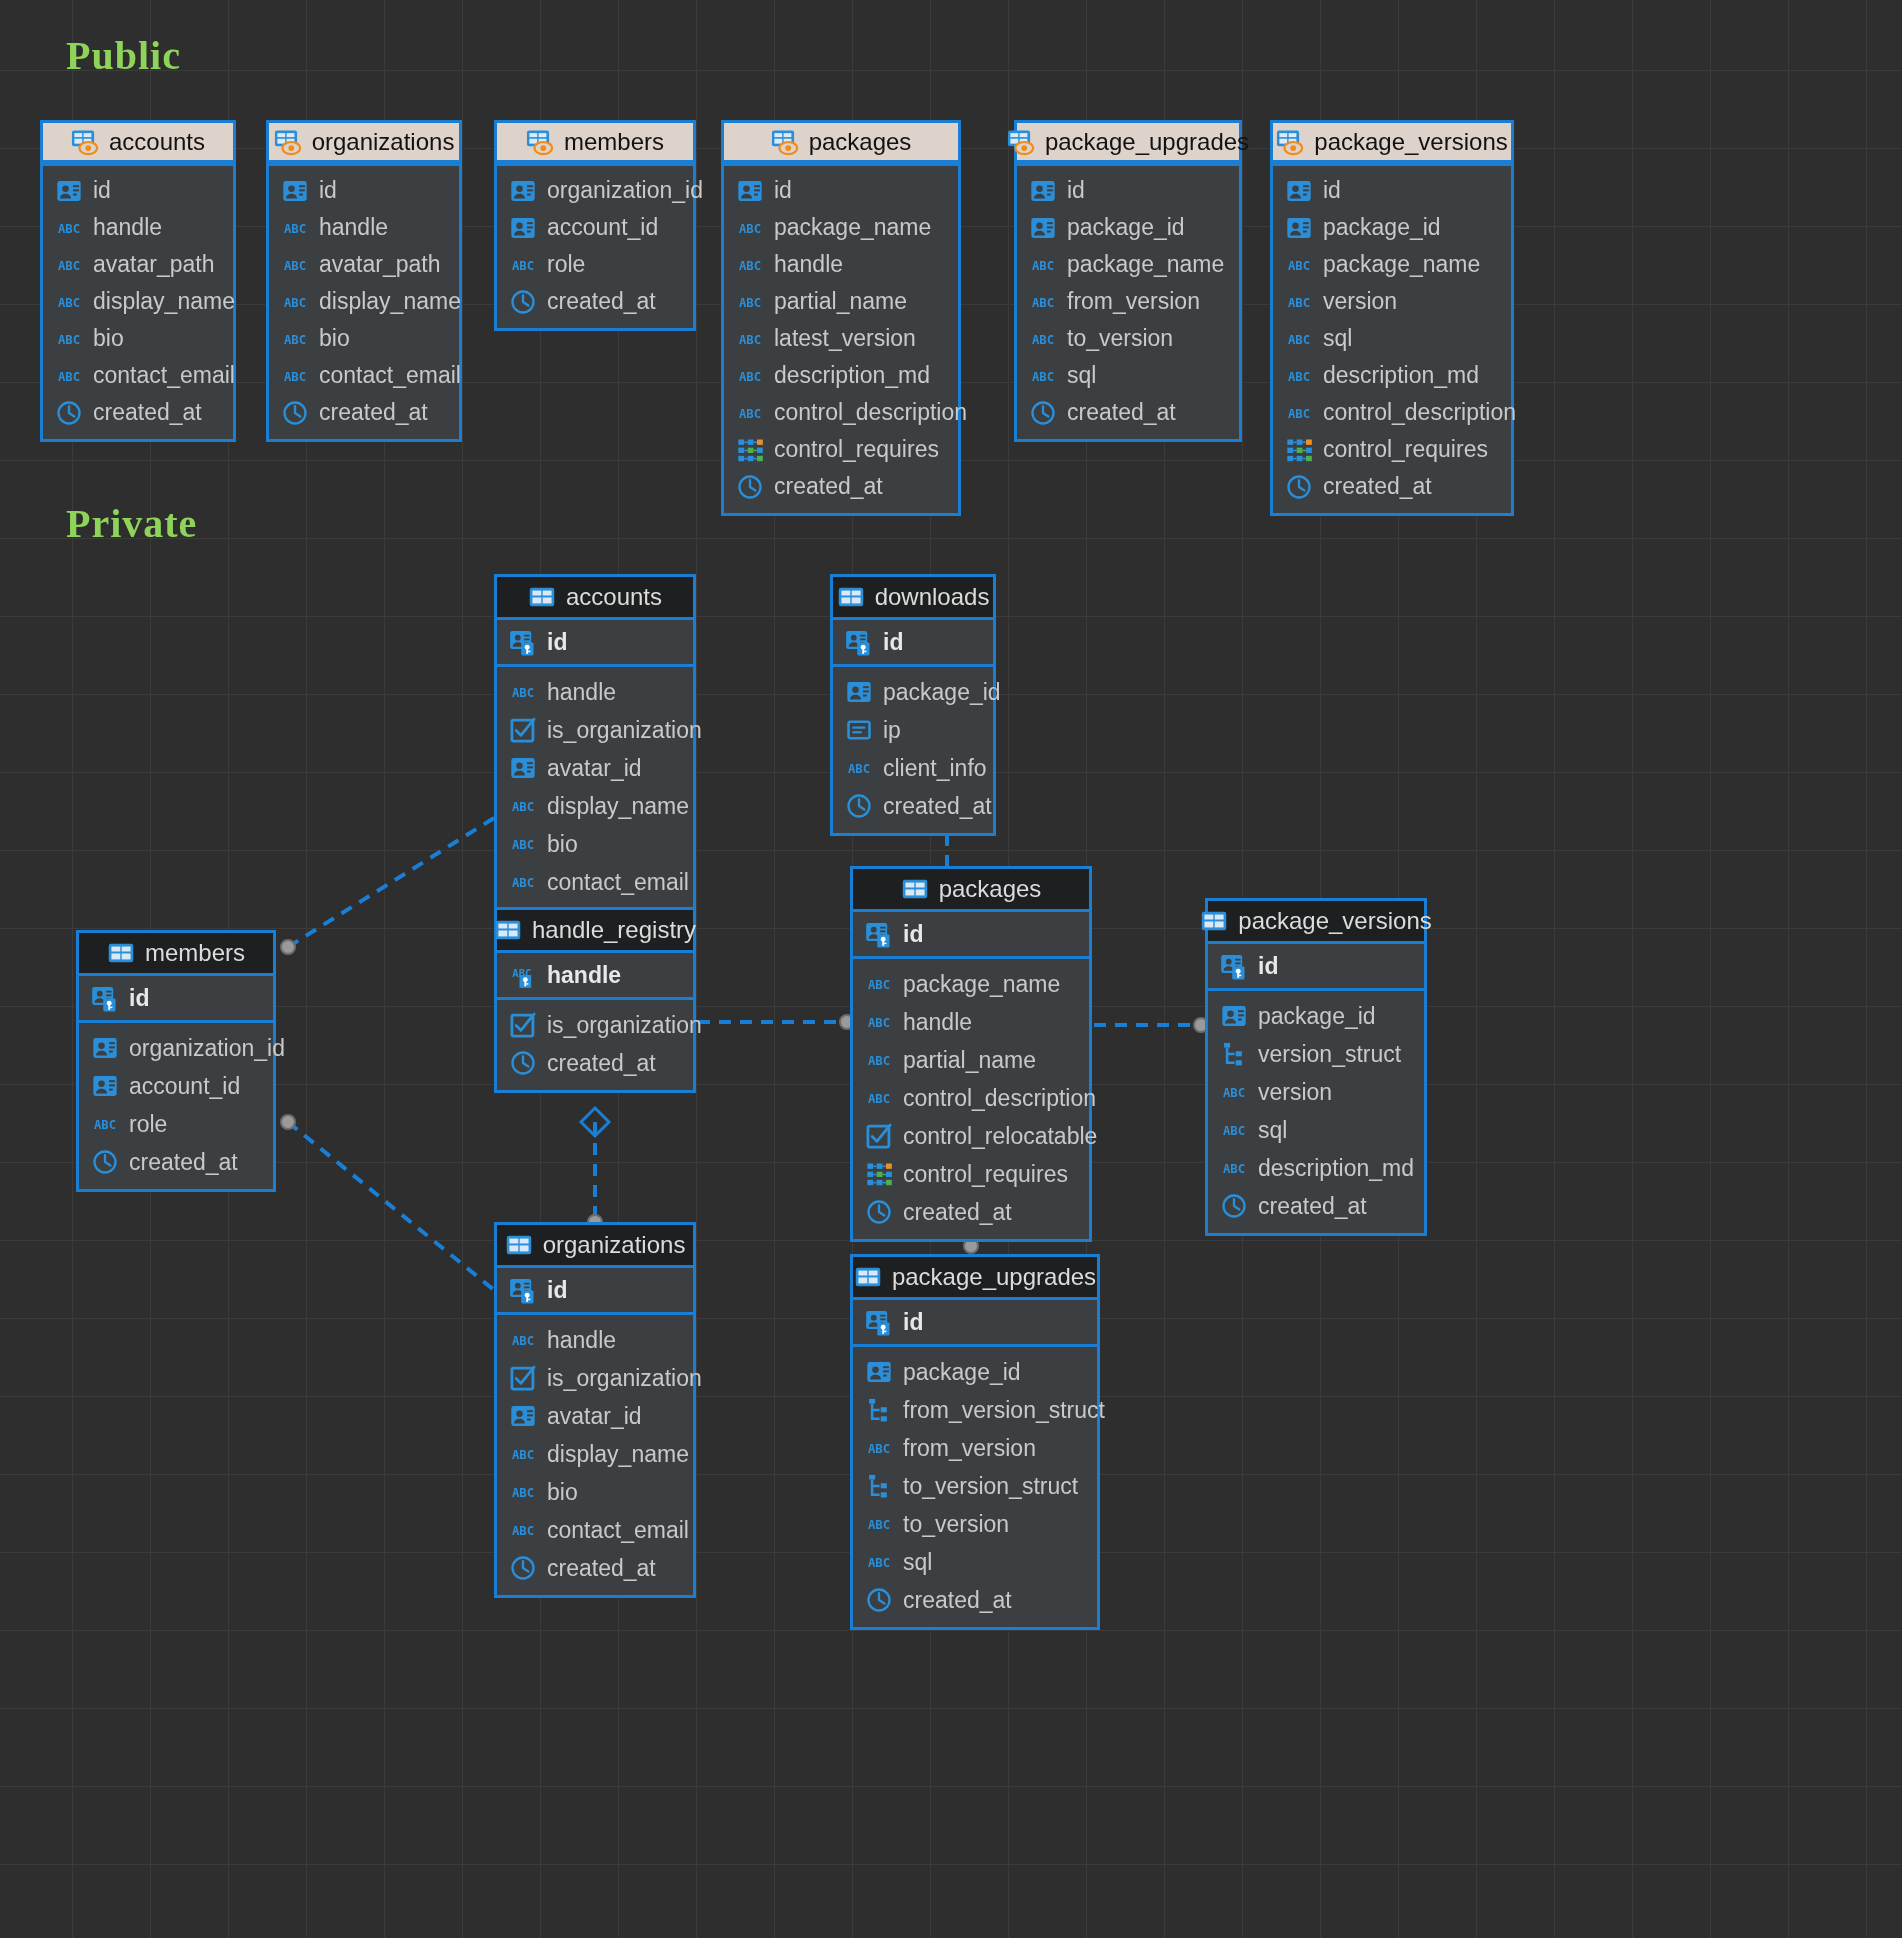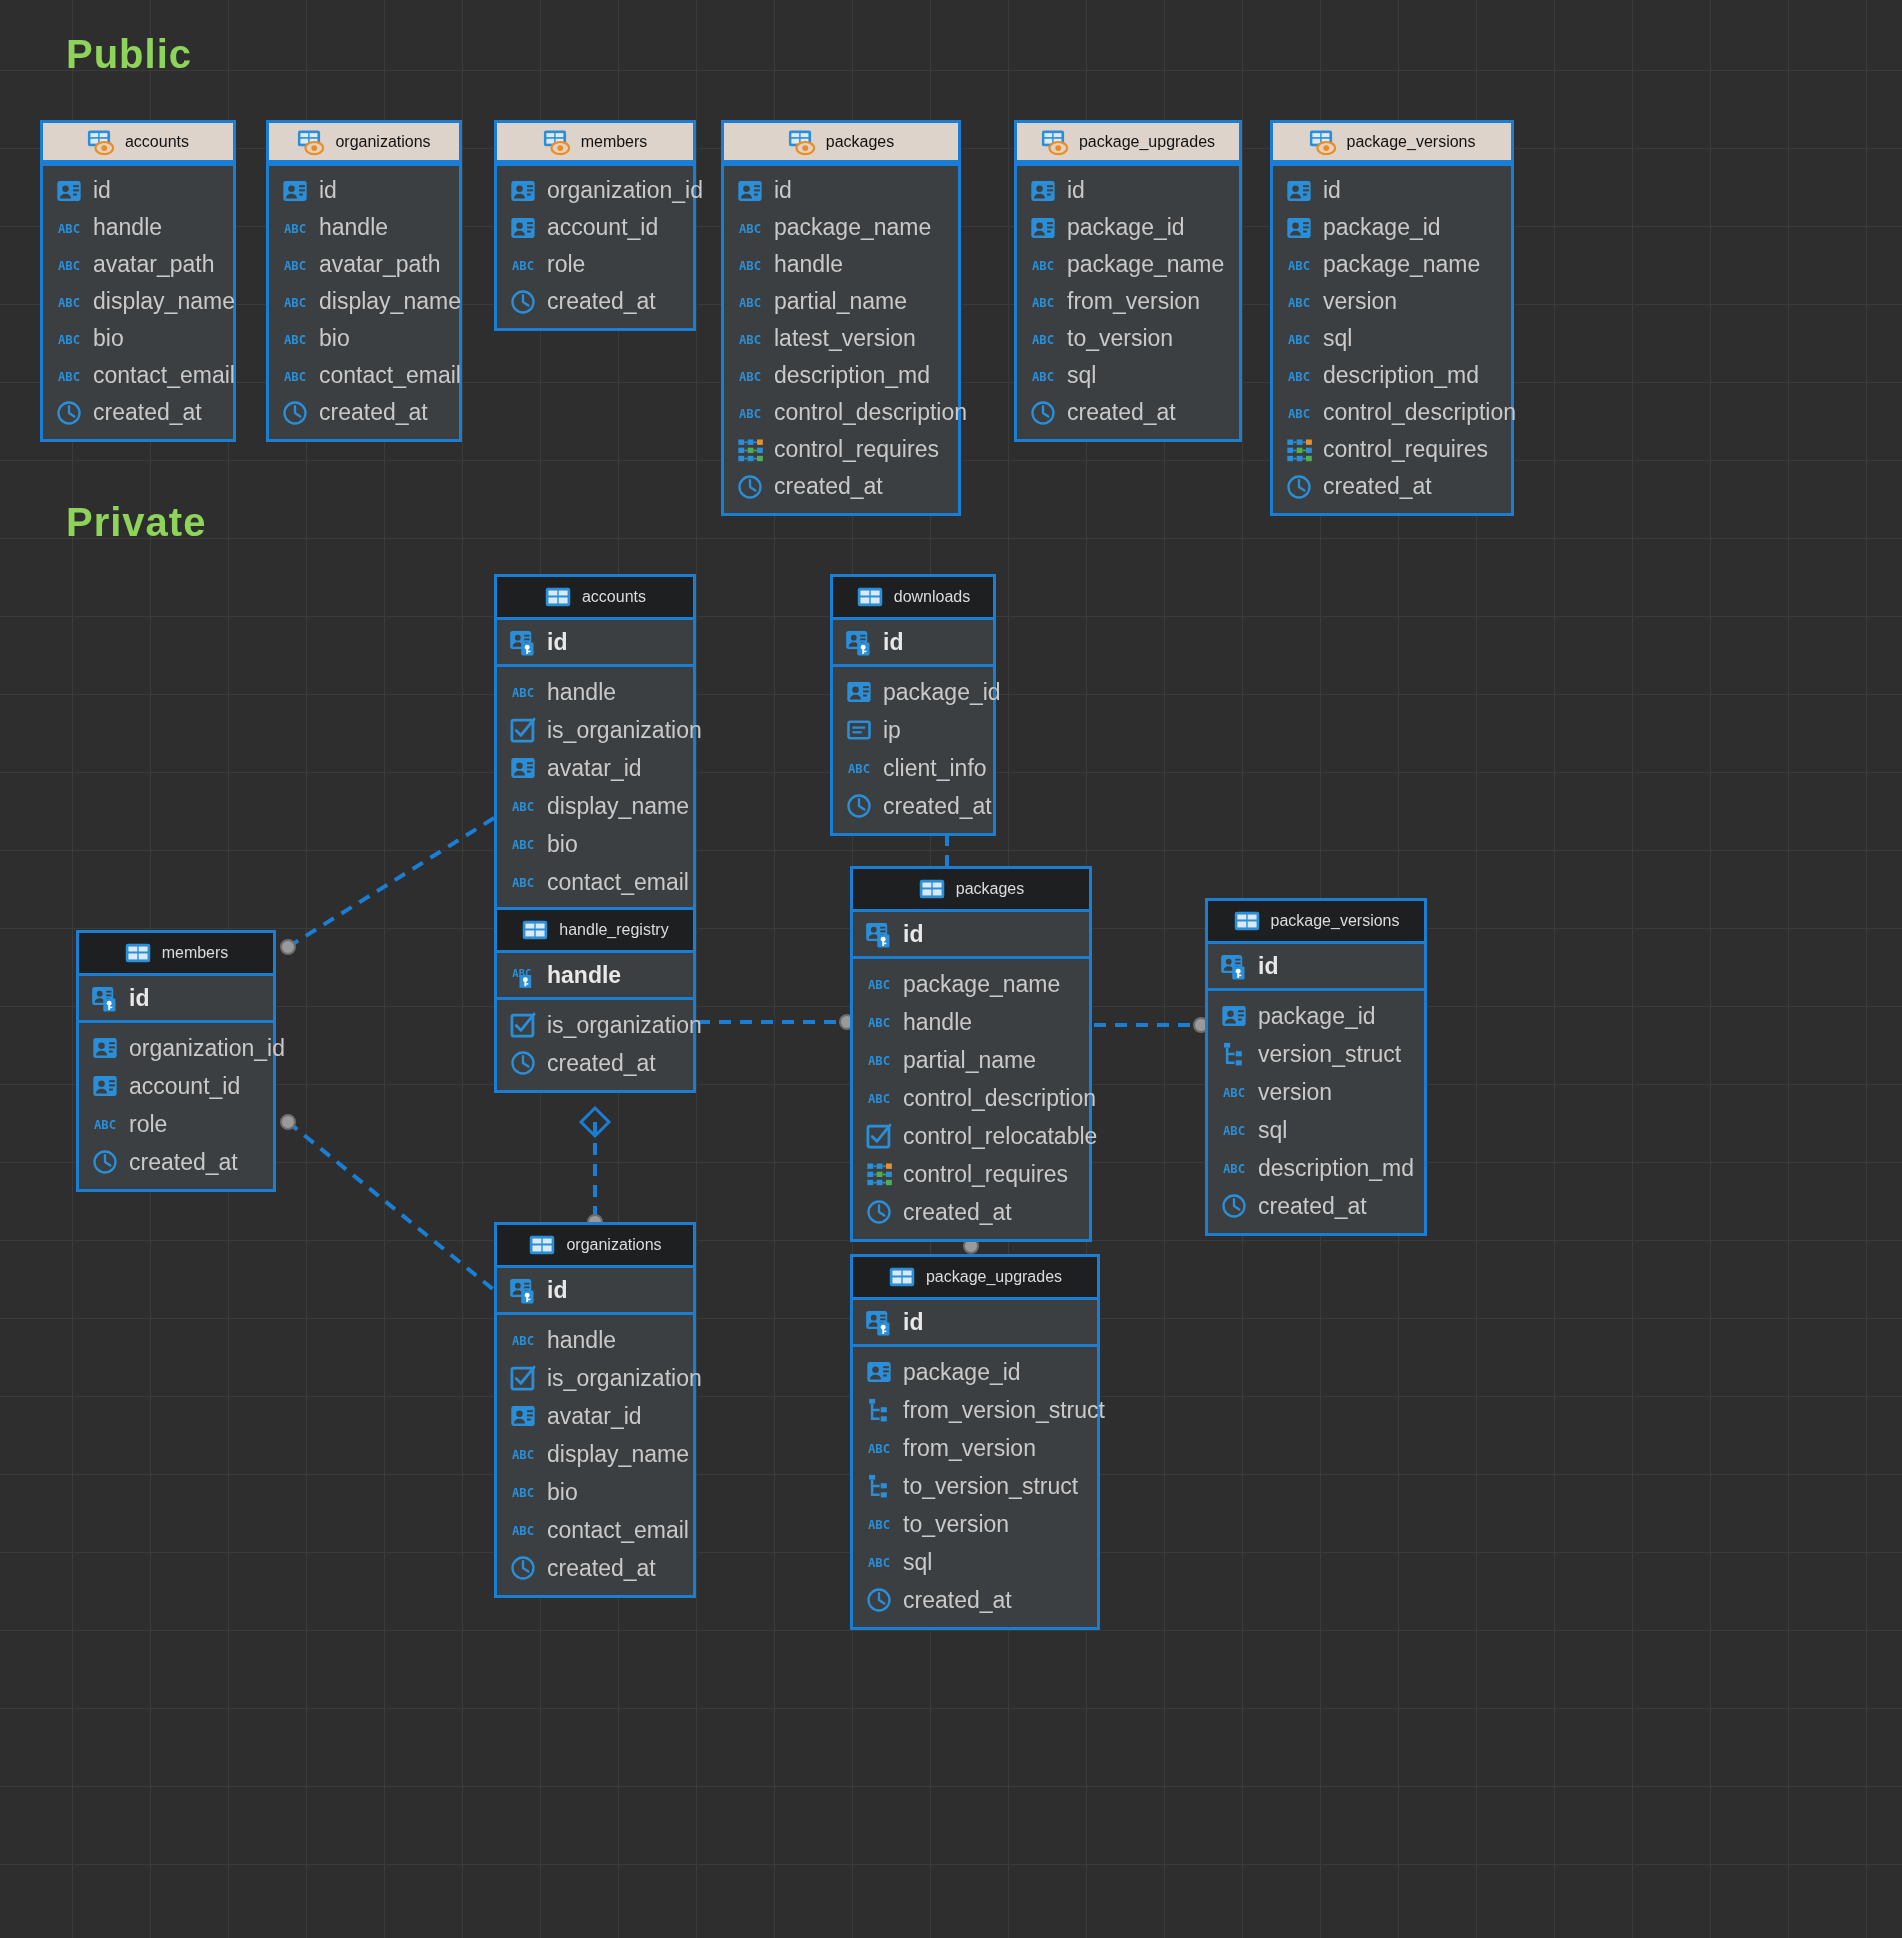--- a/index.html
+++ b/index.html
@@ -18,40 +18,40 @@
       linear-gradient(to right, #3b3b3b 1px, transparent 1px),
       linear-gradient(to bottom, #3b3b3b 1px, transparent 1px);
     background-size: 78px 78px;
     background-position: -6px -8px;
   }
   #edges { position: absolute; left: 0; top: 0; width: 1902px; height: 1938px; pointer-events: none; }
 
   .section-label {
     position: absolute;
     color: #8fd45a;
-    font-family: Liberation Sans, sans-serif;
+    font-family: Liberation Serif, serif;
     font-size: 40px;
     font-weight: 700;
     letter-spacing: 1px;
     white-space: nowrap;
   }
 
   .table-box {
     position: absolute;
     border: 3px solid #1a7fd4;
     background: #3c3f41;
   }
   .tbl-header {
     display: flex; align-items: center; justify-content: center;
     gap: 10px;
     height: 40px;
     padding: 0 10px;
     white-space: nowrap;
   }
-  .tbl-header .tname { font-size: 16px; line-height: 1; }
+  .tbl-header .tname { font-size: 24px; line-height: 1; }
 
   
   .view .tbl-header { background: #ded3cb; border-bottom: 3px solid #1a7fd4; }
   .view .tbl-header .tname { color: #121212; }
   .view .body { border-top: 3px solid #1a7fd4; }
 
   
   .tbl .tbl-header { background: #1d1f20; }
   .tbl .tbl-header .tname { color: #dcdcdc; }
 

